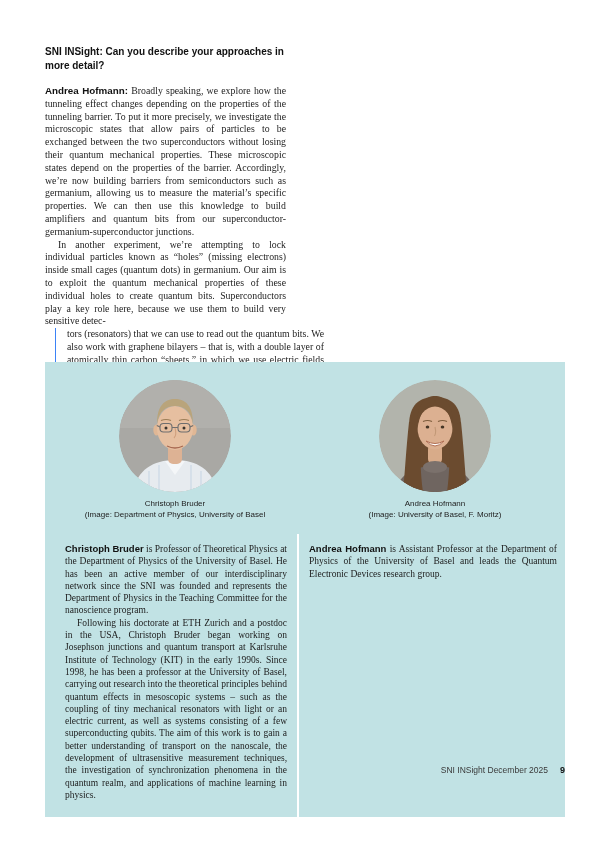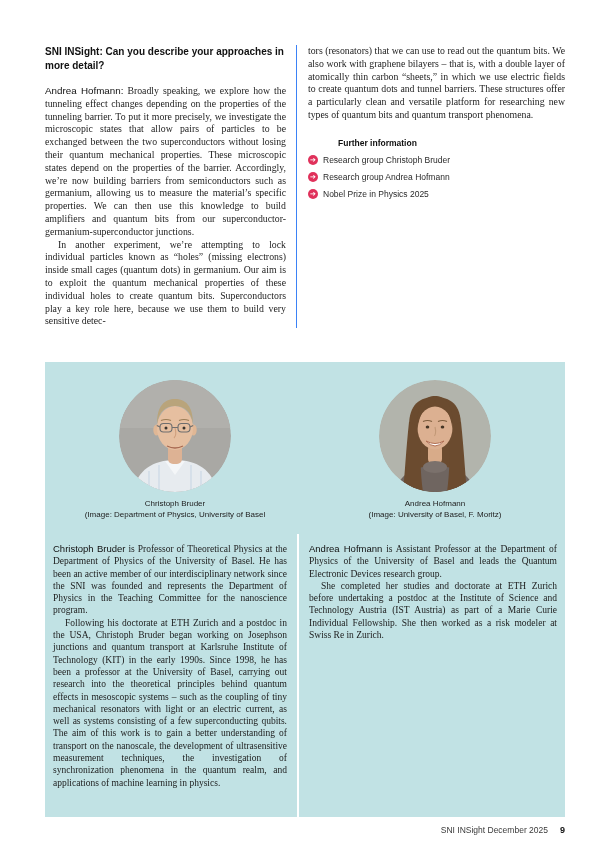--- a/index.html
+++ b/index.html
@@ -1,55 +1,55 @@
 <!DOCTYPE html>
 <html><head>
 <meta charset="utf-8">
 <style>
   html,body{margin:0;padding:0;background:#ffffff;}
   .page{position:relative;width:600px;height:848px;background:#ffffff;overflow:hidden;
         font-family:"Liberation Serif","DejaVu Serif",serif;color:#1c1c1c;}
 
   
-  .article{position:absolute;left:45px;top:45px;width:520px;display:flex;}
+  .article{position:absolute;left:45px;top:45px;width:520px;display:flex;flex-direction:column;}
   .col-left{width:241px;}
   .col-right{width:257px;margin-left:10px;border-left:1px solid #3b82f6;padding-left:11px;}
   .question{font-family:"Liberation Sans",sans-serif;font-weight:bold;font-size:10px;
             line-height:13.5px;margin:0 0 13px 0;color:#111;}
   .body-p{margin:0;font-size:9.8px;line-height:12.8px;text-align:justify;}
   .body-p.indent{text-indent:13px;}
-  .lead{font-family:"Liberation Sans",sans-serif;font-weight:normal;color:#111;}
+  .lead{font-family:"Liberation Sans",sans-serif;font-weight:bold;color:#111;}
 
   
   .further{margin-top:16px;font-family:"Liberation Sans",sans-serif;}
   .further h3{margin:0 0 7px 0;font-size:8.5px;font-weight:bold;color:#111;padding-left:30px;}
   .link-item{display:flex;align-items:center;margin-top:7px;cursor:pointer;}
   .link-icon{flex:0 0 auto;width:10px;height:10px;border-radius:50%;background:#e0315b;
              color:#ffffff;font-size:7px;line-height:10px;text-align:center;
              font-family:"DejaVu Sans",sans-serif;margin-right:5px;}
   .link-label{font-size:8.5px;color:#2a2a2a;}
 
   
   .infobox{position:absolute;left:45px;top:362px;width:520px;height:455px;
            background:#c1e2e4;overflow:hidden;}
   .photos{display:flex;}
   .photo-col{width:50%;display:flex;flex-direction:column;align-items:center;padding-top:18px;}
   .portrait{width:112px;height:112px;border-radius:50%;overflow:hidden;display:block;}
   .caption-name{margin-top:7px;font-family:"Liberation Sans",sans-serif;font-size:8px;color:#222;text-align:center;}
   .caption-credit{margin-top:2px;font-family:"Liberation Sans",sans-serif;font-size:8px;color:#222;text-align:center;}
 
   .bios{position:absolute;left:0;top:172px;bottom:0;width:520px;display:flex;overflow:hidden;}
-  .bio-left{width:252px;box-sizing:border-box;padding:9px 10px 0 8px;}
+  .bio-left{width:252px;box-sizing:border-box;padding:9px 10px 0 20px;}
   .bio-divider{width:2px;background:#ffffff;}
   .bio-right{flex:1;box-sizing:border-box;padding:9px 8px 0 10px;}
   .bio-p{margin:0;font-size:9.5px;line-height:12.3px;text-align:justify;}
   .bio-p.indent{text-indent:12px;}
 
   
-  .footer{position:absolute;top:825px;right:35px;display:flex;align-items:flex-end;
+  .footer{position:absolute;top:765px;right:35px;display:flex;align-items:flex-end;
           font-family:"Liberation Sans",sans-serif;}
   .footer-text{font-size:8.5px;color:#3a3a3a;}
   .footer-page{font-size:9px;font-weight:bold;color:#111;margin-left:12px;}
 </style>
 </head>
 <body>
 
 <div class="page">
 
   <div class="article">
@@ -156,21 +156,20 @@
     </div>
 
     <div class="bios">
       <div class="bio-left">
         <p class="bio-p"><span class="lead">Christoph Bruder</span><span> is Professor of Theoretical Physics at the Department of Physics of the University of Basel. He has been an active member of our interdisciplinary network since the SNI was founded and represents the Department of Physics in the Teaching Committee for the nanoscience program.</span></p>
         <p class="bio-p indent">Following his doctorate at ETH Zurich and a postdoc in the USA, Christoph Bruder began working on Josephson junctions and quantum transport at Karlsruhe Institute of Technology (KIT) in the early 1990s. Since 1998, he has been a professor at the University of Basel, carrying out research into the theoretical principles behind quantum effects in mesoscopic systems – such as the coupling of tiny mechanical resonators with light or an electric current, as well as systems consisting of a few superconducting qubits. The aim of this work is to gain a better understanding of transport on the nanoscale, the development of ultrasensitive measurement techniques, the investigation of synchronization phenomena in the quantum realm, and applications of machine learning in physics.</p>
       </div>
       <div class="bio-divider"></div>
       <div class="bio-right">
         <p class="bio-p"><span class="lead">Andrea Hofmann</span><span> is Assistant Professor at the Department of Physics of the University of Basel and leads the Quantum Electronic Devices research group.</span></p>
-        <p class="bio-p indent">She completed her studies and doctorate at ETH Zurich before undertaking a postdoc at the Institute of Science and Technology Austria (IST Austria) as part of a Marie Curie Individual Fellowship. She then worked as a risk modeler at Swiss Re in Zurich.</p>
       </div>
     </div>
   </div>
 
   <div class="footer">
     <span class="footer-text">SNI INSight December 2025</span>
     <span class="footer-page">9</span>
   </div>
 
 </div>

